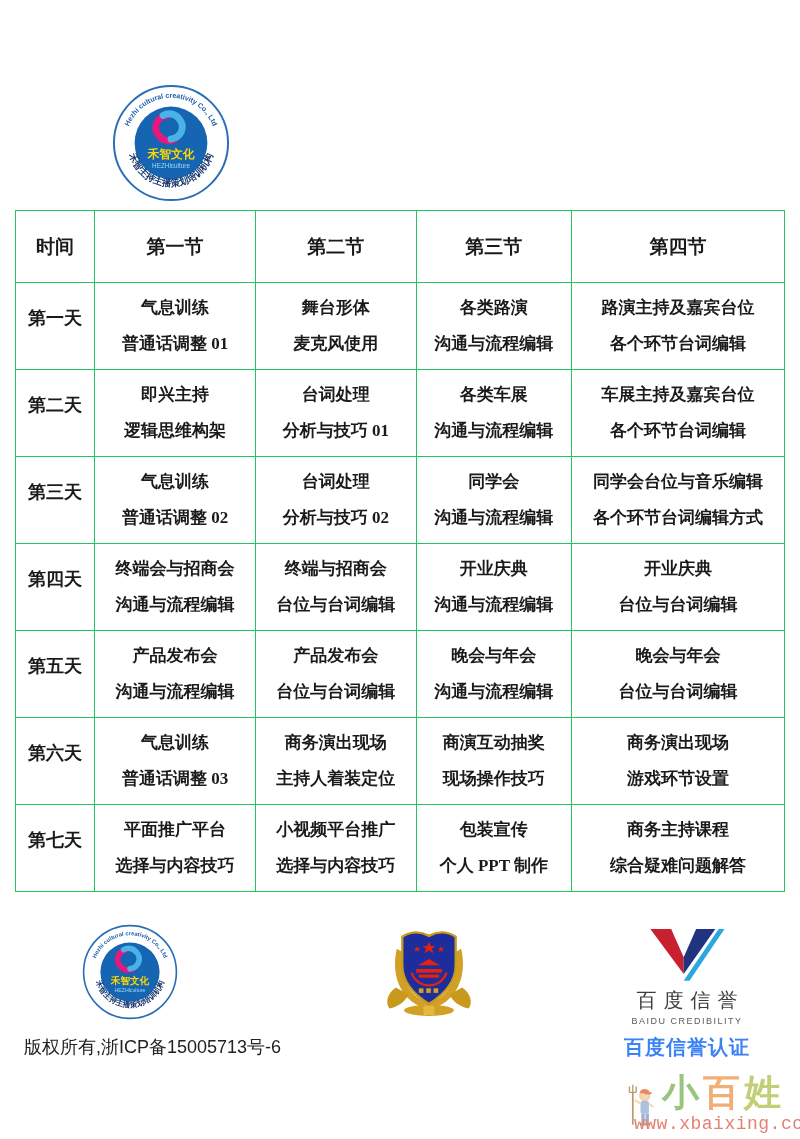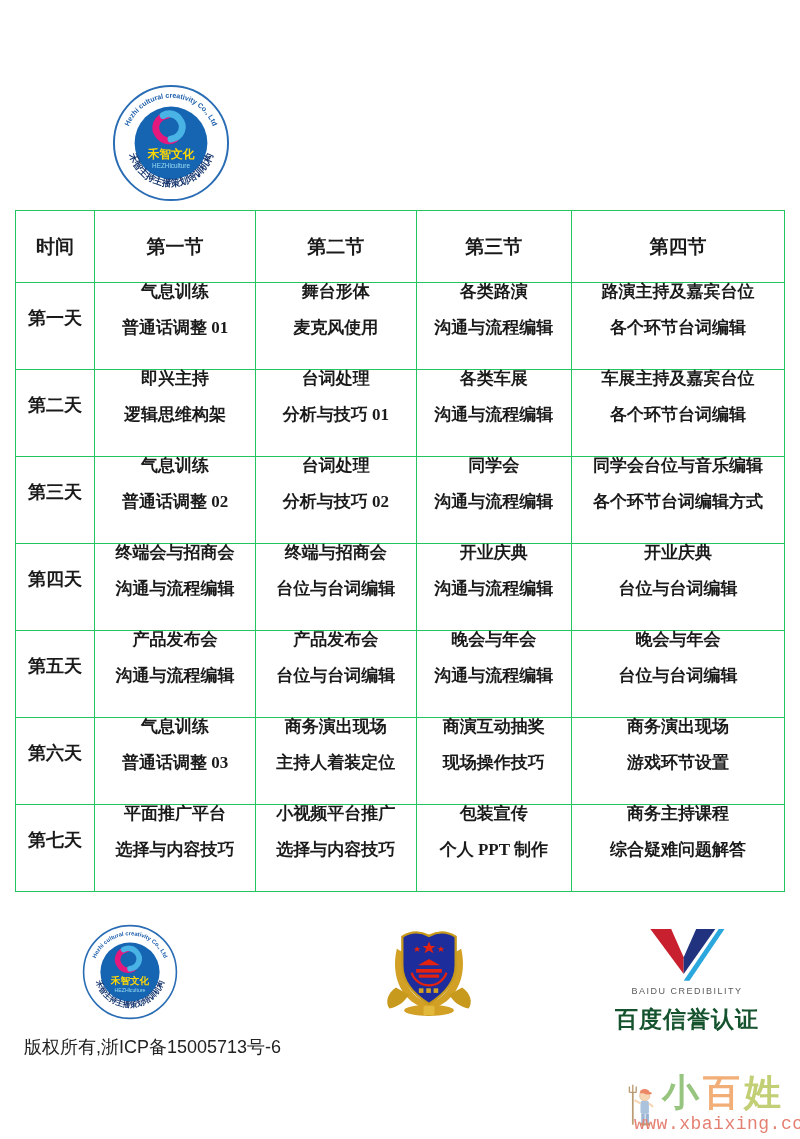--- a/index.html
+++ b/index.html
@@ -16,35 +16,35 @@
   
   table.course { position:absolute; left:15px; top:210px; width:770px; height:675px;
                  border-collapse:collapse; table-layout:fixed; }
   table.course th, table.course td { border:1px solid #22c55e; }
   table.course th { height:72px; font-size:19px; font-weight:600; text-align:center; vertical-align:middle; }
   table.course td { height:86px; font-size:17px; font-weight:600; text-align:center; vertical-align:middle; padding:0; }
   col.c-time { width:10.3%; } col.c-s1 { width:20.9%; } col.c-s2 { width:20.9%; }
   col.c-s3 { width:20.2%; } col.c-s4 { width:27.7%; }
   td.day-cell { vertical-align:bottom; }
   td.day-cell .day { display:block; padding-bottom:16px; font-size:18px; }
-  .cell-lines { display:flex; flex-direction:column; justify-content:flex-start; gap:17px; height:86px; }
+  .cell-lines { display:flex; flex-direction:column; justify-content:center; gap:17px; height:86px; }
   .cell-lines .ln { line-height:1.1; }
 
   
   .logo-footer { position:absolute; left:82px; top:924px; width:96px; height:96px; }
   .copyright { position:absolute; left:24px; top:1035px; width:260px; font-family:"Liberation Sans", sans-serif;
                font-size:18px; color:#222; }
   .police-badge { position:absolute; left:383px; top:916px; width:92px; height:106px; }
   .police-record { position:absolute; left:280px; top:1030px; width:295px; text-align:center;
                    font-family:"Liberation Sans", sans-serif; font-size:20px; font-weight:bold; color:#111; }
   .baidu-box { position:absolute; left:612px; top:924px; width:150px; text-align:center; }
   .baidu-v { width:84px; height:60px; margin:0 auto; display:block; }
   .baidu-cn { font-family:"Liberation Sans", sans-serif; font-size:20px; letter-spacing:7px; color:#3c3c3c; margin-top:3px; padding-left:7px; }
   .baidu-en { font-family:"Liberation Sans", sans-serif; font-size:9px; letter-spacing:1.5px; color:#5a5a5a; margin-top:2px; }
-  .baidu-cert { font-family:"Liberation Sans", sans-serif; font-size:23px; font-weight:bold; color:#14532d; margin-top:8px; letter-spacing:1px; }
+  .baidu-cert { font-family:"Liberation Sans", sans-serif; font-size:20px; font-weight:bold; color:#3b82f6; margin-top:8px; letter-spacing:1px; }
 
   
   .watermark { position:absolute; right:6px; top:1072px; width:168px; height:64px; opacity:0.85; }
   .wm-farmer { position:absolute; left:0; top:6px; width:34px; height:56px; }
   .wm-chars { position:absolute; left:36px; top:2px; font-size:37px; font-weight:bold; letter-spacing:4px;
               font-family:"Liberation Sans", sans-serif; line-height:1; white-space:nowrap; }
   .wm-c1 { color:#85bb6a; } .wm-c2 { color:#f0a060; } .wm-c3 { color:#b8c75e; }
   .wm-url { position:absolute; left:8px; top:42px; font-family:"Liberation Mono", monospace;
             font-size:18px; color:#e06a5a; letter-spacing:0.5px; }
 </style>
@@ -342,20 +342,21 @@
     <rect x="55" y="77" width="5" height="5" fill="#d2a024"></rect>
   </svg>
 
 
   <div class="baidu-box">
     <svg class="baidu-v" viewBox="0 0 100 72">
       <polygon points="6,6 31,6 46,40 46,60" fill="#c8202f"></polygon>
       <polygon points="61,6 84,6 46,60 46,40" fill="#21337f"></polygon>
       <polygon points="88,6 95,6 53,68 46,68" fill="#2aa7dc"></polygon>
     </svg>
+    <div class="baidu-cn">百度信誉</div>
     <div class="baidu-en">BAIDU CREDIBILITY</div>
     <div class="baidu-cert">百度信誉认证</div>
   </div>
 
   <div class="watermark">
     <svg class="wm-farmer" viewBox="0 0 40 60">
       <line x1="8" y1="14" x2="8" y2="52" stroke="#b08a5a" stroke-width="2"></line>
       <path d="M4 14 v-7 M8 14 v-9 M12 14 v-7 M4 14 h8" stroke="#b08a5a" stroke-width="1.6" fill="none"></path>
       <circle cx="22" cy="18" r="6" fill="#f6cfa8" stroke="#d9a97e" stroke-width="0.8"></circle>
       <path d="M16 15 a6 5 0 0 1 12 0 z" fill="#e8734a"></path>

